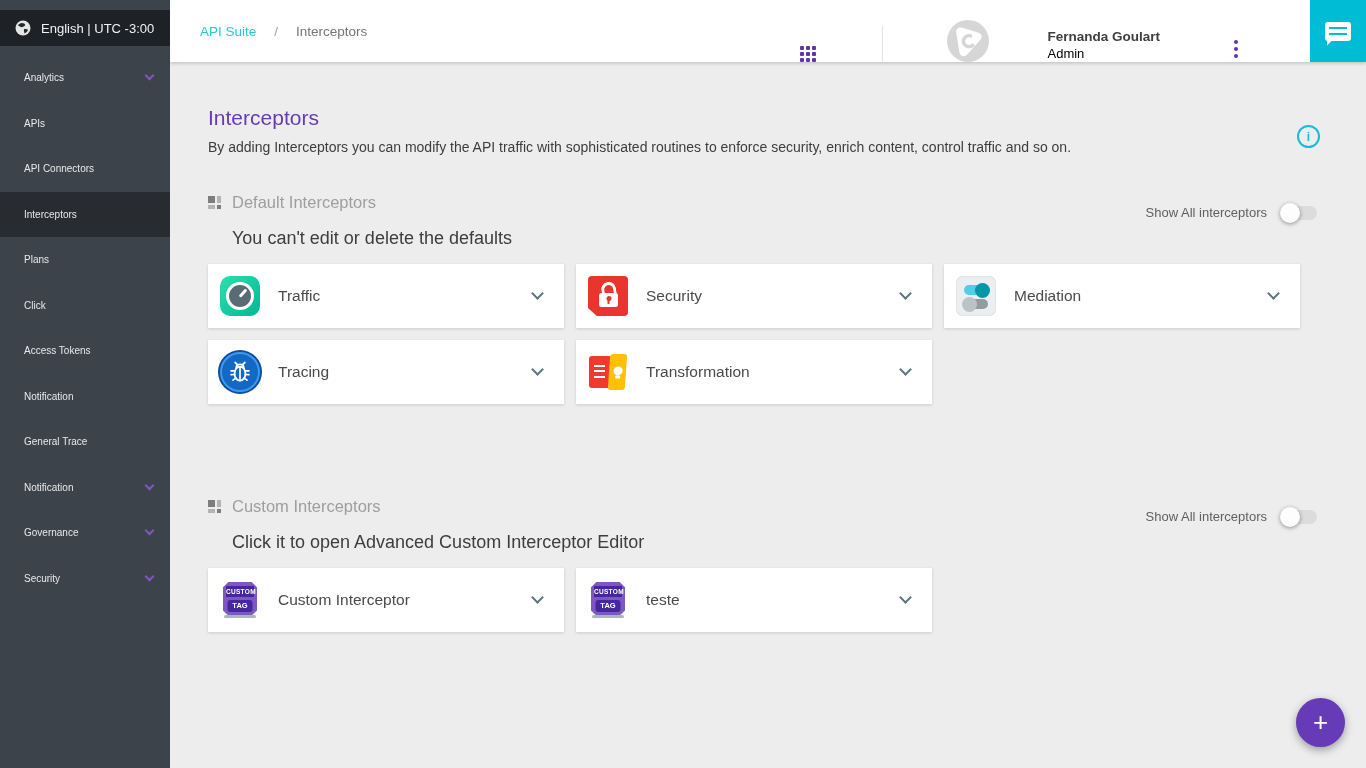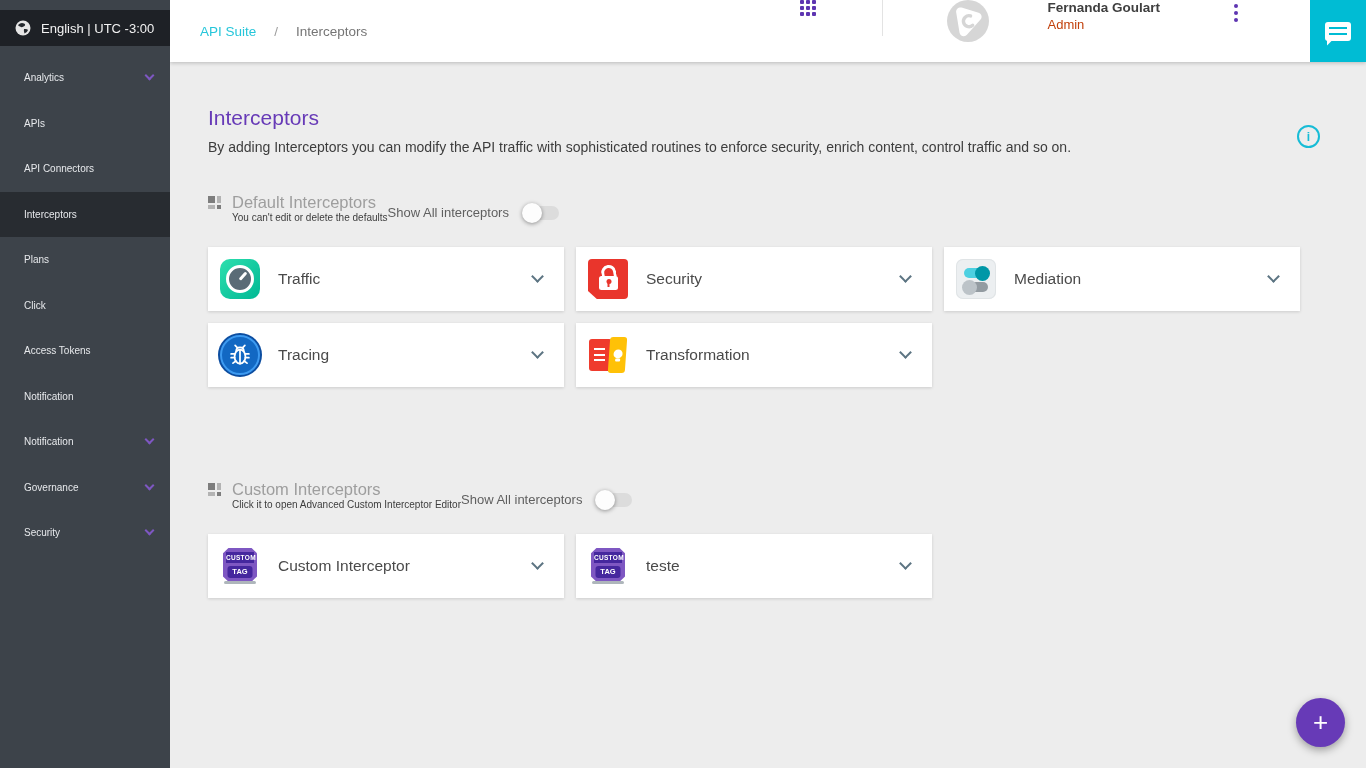--- a/index.html
+++ b/index.html
@@ -18,57 +18,57 @@
   .menu-item { height:45.5px; display:flex; align-items:center; justify-content:space-between; padding:0 17px 0 24px; color:#e7e9ec; font-size:10px; cursor:pointer; }
   .menu-item.active { background:#282c31; }
   .chev { width:7px; height:7px; border-right:2px solid #7e57c2; border-bottom:2px solid #7e57c2; transform:rotate(45deg); margin-top:-4px; }
 
   
   .topbar { position:fixed; left:170px; right:0; top:0; height:62px; background:#fff; display:flex; align-items:center; padding-left:30px; box-shadow:0 1px 4px rgba(0,0,0,.22); z-index:4; }
   .breadcrumb { font-size:13.5px; display:flex; align-items:center; gap:18px; }
   .bc-parent { color:#26c6da; cursor:pointer; }
   .bc-sep { color:#9e9e9e; }
   .bc-current { color:#757575; }
-  .topbar-right { margin-left:auto; display:flex; align-items:flex-start; height:100%;gap:46px; }
+  .topbar-right { margin-left:auto; display:flex; align-items:flex-end; height:100%;gap:46px; }
   .apps-grid { display:grid; grid-template-columns:repeat(3,4px); grid-template-rows:repeat(3,4px); gap:2px; cursor:pointer; }
   .apps-grid span { background:#5e35b1; border-radius:1px; }
   .tb-divider { width:1px; height:36px; background:#e3e3e3; margin:0 18px 0 20px; }
   .avatar { width:42px; height:42px; border-radius:50%; background:#d6d6d6; display:flex; align-items:center; justify-content:center; cursor:pointer; overflow:hidden; flex:0 0 auto; }
   .user-block { margin-left:12px; line-height:1.25; }
   .user-name { font-size:13.5px; font-weight:bold; color:#3f3f3f; }
-  .user-role { font-size:13px; color:#c2410c; }
+  .user-role { font-size:13px; color:#000000; }
   .kebab { margin-left:24px; display:flex; flex-direction:column; gap:3px; cursor:pointer; padding:4px; }
   .kebab span { width:4px; height:4px; border-radius:50%; background:#5e35b1; }
   .chat-btn { width:56px; height:62px; background:#00bcd4; margin-left:22px; display:flex; align-items:center; justify-content:center; cursor:pointer; flex:0 0 auto; }
   .chat-bubble { position:relative; width:26px; height:19px; background:#fff; border-radius:3px; }
   .chat-bubble::before { content:""; position:absolute; left:4px; top:5px; width:18px; height:2.5px; background:#00bcd4; box-shadow:0 6px 0 #00bcd4; }
   .chat-bubble::after { content:""; position:absolute; left:2px; bottom:-5px; width:8px; height:8px; background:#fff; clip-path:polygon(0 0,100% 0,0 100%); }
 
   
   .main { margin-left:170px; padding-top:62px; height:768px; }
   .content { position:relative; padding:44px 41px 0 38px; }
   .page-title { font-size:21px; font-weight:400; color:#673ab7; }
   .page-desc { margin-top:9px; font-size:14px; color:#3d3d3d; }
   .info-btn { position:absolute; top:63px; right:46px; width:23px; height:23px; border:2px solid #17bcd6; border-radius:50%; color:#17bcd6; font-size:12px; font-weight:bold; display:flex; align-items:center; justify-content:center; cursor:pointer; background:transparent; }
 
-  .section-head { display:flex; justify-content:flex-start; align-items:flex-start; margin-top:38px; }
+  .section-head { display:flex; justify-content:space-between; align-items:flex-start; margin-top:38px; }
   .section-head.mt-lg { margin-top:93px; }
   .section-title { display:flex; align-items:center; gap:11px; color:#9e9e9e; font-size:16.5px; }
   .grid-glyph { width:13px; height:13px; display:grid; grid-template-columns:7px 4px; grid-template-rows:7px 4px; gap:2px; }
   .grid-glyph span:nth-child(1){ background:#7d7d7d; }
   .grid-glyph span:nth-child(2){ background:#b3b3b3; }
   .grid-glyph span:nth-child(3){ background:#b3b3b3; }
   .grid-glyph span:nth-child(4){ background:#7d7d7d; }
-  .section-sub { margin:0 0 0 24px; font-size:10px; color:#3d3d3d; }
+  .section-sub { margin:16px 0 0 24px; font-size:18px; color:#3d3d3d; }
   .toggle-wrap { display:flex; align-items:center; gap:16px; margin-top:12px; }
   .toggle-label { font-size:13px; color:#5f5f5f; }
   .switch { position:relative; width:34px; height:14px; background:#dcdcdc; border-radius:7px; margin-right:8px; cursor:pointer; }
   .switch .knob { position:absolute; left:-3px; top:-3px; width:20px; height:20px; background:#fdfdfd; border-radius:50%; box-shadow:0 1px 4px rgba(0,0,0,.4); }
 
-  .cards { display:grid; grid-template-columns:repeat(3,356px); column-gap:25px; row-gap:19px; margin-top:24px;gap:12px; }
+  .cards { display:grid; grid-template-columns:repeat(3,356px); column-gap:25px; row-gap:19px; margin-top:15px;gap:12px; }
   .card { background:#fff; height:64px; display:flex; align-items:center; padding:0 22px 0 12px; box-shadow:0 1px 3px rgba(0,0,0,.14); cursor:pointer; }
   .card-title { margin-left:18px; font-size:15.5px; color:#4a4a4a; }
   .card-chev { margin-left:auto; width:9px; height:9px; border-right:2.5px solid #5c7482; border-bottom:2.5px solid #5c7482; transform:rotate(45deg); margin-top:-5px; }
 
   .icon { position:relative; width:40px; height:40px; flex:0 0 auto; }
 
   
   .i-traffic { border-radius:10px; background:linear-gradient(135deg,#2ddfae,#00b894); }
   .i-traffic .gauge { position:absolute; left:50%; top:50%; transform:translate(-50%,-50%); width:28px; height:28px; background:#5a6b76; border:3px solid #fff; border-radius:50%; }
   .i-traffic .needle { position:absolute; left:50%; top:50%; width:3px; height:10px; background:#fff; border-radius:2px; transform-origin:50% 95%; transform:translate(-50%,-90%) rotate(42deg); }
@@ -138,20 +138,23 @@
       <span>Plans</span>
     </div>
     <div class="menu-item">
       <span>Click</span>
     </div>
     <div class="menu-item">
       <span>Access Tokens</span>
     </div>
     <div class="menu-item">
       <span>Notification</span>
+    </div>
+    <div class="menu-item">
+      <span>General Trace</span>
     </div>
     <div class="menu-item">
       <span>Notification</span>
       <span class="chev"></span>
     </div>
     <div class="menu-item">
       <span>Governance</span>
       <span class="chev"></span>
     </div>
     <div class="menu-item">

